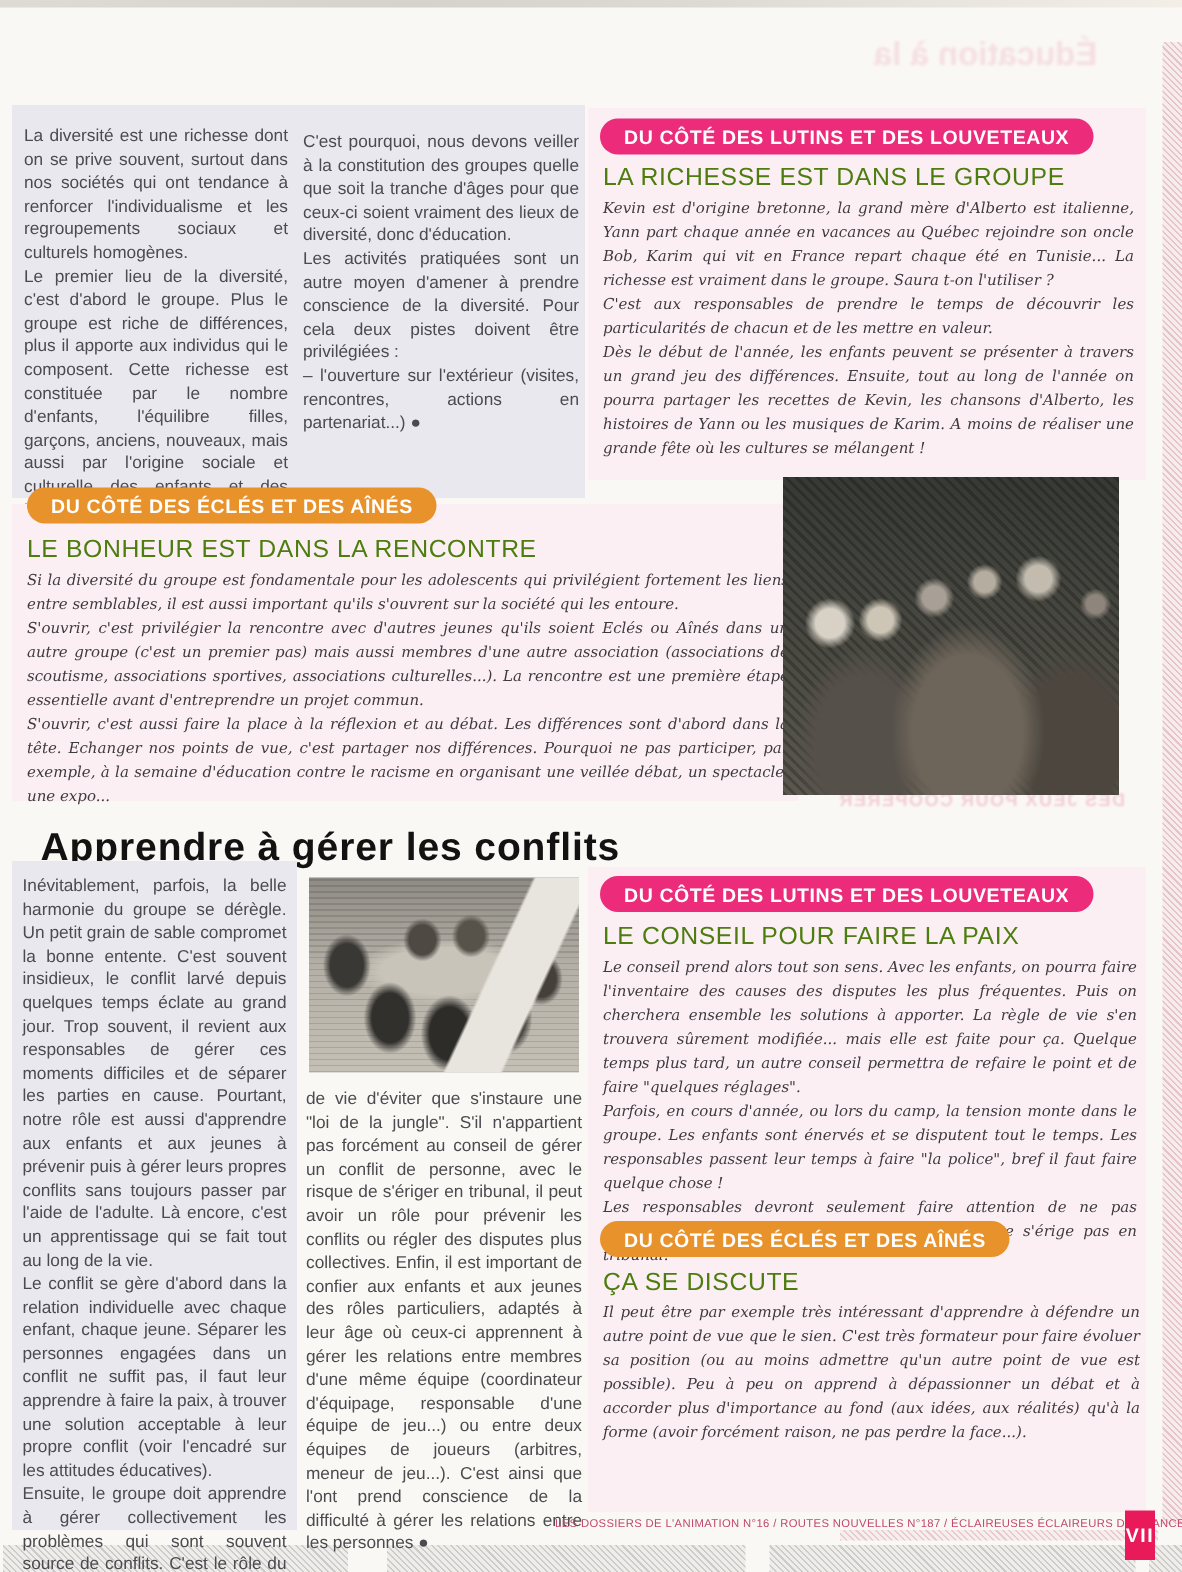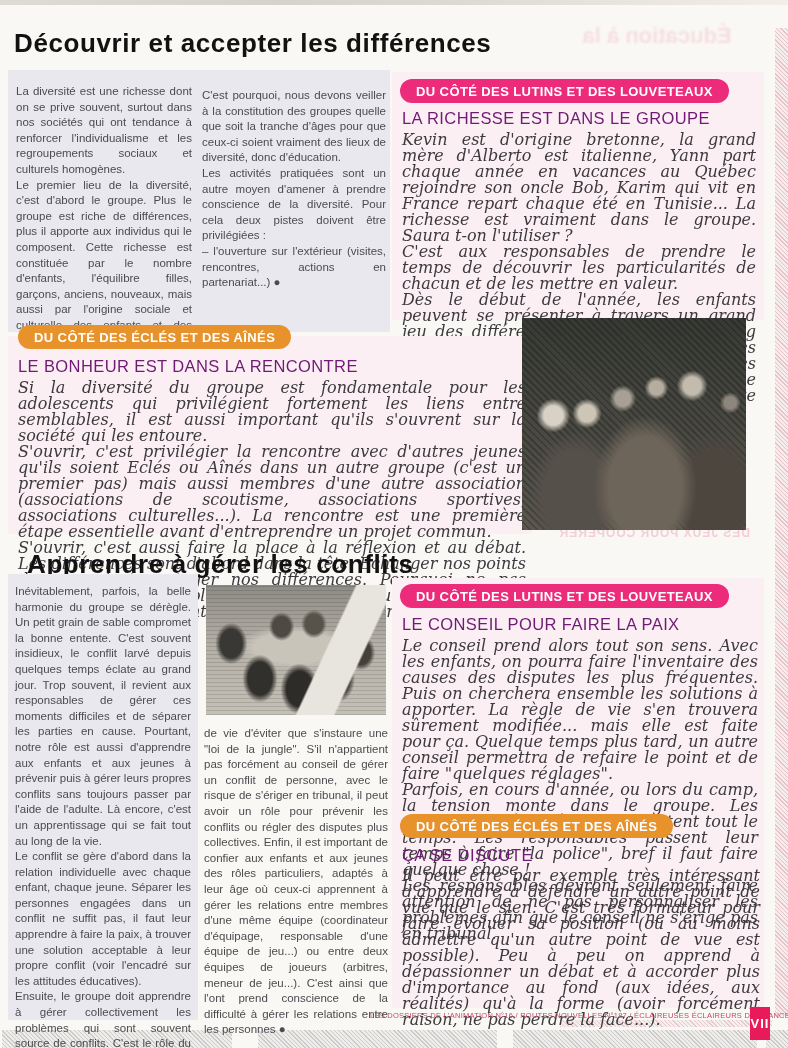--- a/index.html
+++ b/index.html
@@ -32,24 +32,24 @@
   .panel-pink{position:absolute;background:#fbeff4;}
   
   .bodycol{position:absolute;color:#4b4b4f;font-size:11.5px;line-height:15.6px;text-align:justify;}
   .bodycol p{margin:0;}
   
   .pill{position:absolute;display:inline-block;border-radius:15px;color:#fff;
     font-weight:bold;font-size:13px;letter-spacing:.4px;padding:5px 16px 4px;white-space:nowrap;}
   .pill-pink{background:#ec2c7a;text-align:right;}
   .pill-orange{background:#e8922c;}
   
-  .subhead{position:absolute;color:#701a75;font-size:16.5px;letter-spacing:.4px;white-space:nowrap;}
+  .subhead{position:absolute;color:#4d7c0f;font-size:16.5px;letter-spacing:.4px;white-space:nowrap;}
   
   .feature{position:absolute;font-family:"DejaVu Serif",serif;font-style:italic;
-    color:#3c3a3e;font-size:16px;line-height:16px;text-align:justify;}
+    color:#3c3a3e;font-size:10px;line-height:16px;text-align:justify;}
   .feature p{margin:0;}
   
   .photo{position:absolute;}
   .photo1{
     background:
       radial-gradient(circle 24px at 14% 46%,#d8d2c6 0 40%,rgba(0,0,0,0) 70%),
       radial-gradient(circle 21px at 29% 45%,#cdc5b6 0 40%,rgba(0,0,0,0) 70%),
       radial-gradient(circle 19px at 45% 38%,#a8a096 0 40%,rgba(0,0,0,0) 70%),
       radial-gradient(circle 17px at 60% 33%,#b5ada0 0 40%,rgba(0,0,0,0) 70%),
       radial-gradient(circle 22px at 76% 32%,#c2bbae 0 40%,rgba(0,0,0,0) 70%),
@@ -90,21 +90,20 @@
   <div class="scan-right"></div>
   <div class="scan-seg" style="left:2px;width:230px;"></div>
   <div class="scan-seg" style="left:258px;width:239px;"></div>
   <div class="scan-seg" style="left:513px;width:244px;"></div>
   <div class="scan-seg" style="left:766px;width:22px;"></div>
   <div class="scan-seg-r"></div>
 
   <div class="ghost ghost-top">Éducation à la</div>
   <div class="ghost ghost-photo">DES JEUX POUR COOPÉRER</div>
 
-  <h1 class="headline" style="left:14px;top:28px;margin:0;">Découvrir et accepter les différences</h1>
 
   <div class="panel-lav" style="left:8px;top:70px;width:382px;height:262px;"></div>
 
   <div class="bodycol" style="left:16px;top:84px;width:176px;">
     <p>La diversité est une richesse dont on se prive souvent, surtout dans nos sociétés qui ont tendance à renforcer l'individualisme et les regroupements sociaux et culturels homogènes.</p>
     <p>Le premier lieu de la diversité, c'est d'abord le groupe. Plus le groupe est riche de différences, plus il apporte aux individus qui le composent. Cette richesse est constituée par le nombre d'enfants, l'équilibre filles, garçons, anciens, nouveaux, mais aussi par l'origine sociale et culturelle des enfants et des jeunes.</p>
   </div>
   <div class="bodycol" style="left:202px;top:88px;width:184px;">
     <p>C'est pourquoi, nous devons veiller à la constitution des groupes quelle que soit la tranche d'âges pour que ceux-ci soient vraiment des lieux de diversité, donc d'éducation.</p>
     <p>Les activités pratiquées sont un autre moyen d'amener à prendre conscience de la diversité. Pour cela deux pistes doivent être privilégiées :</p>

